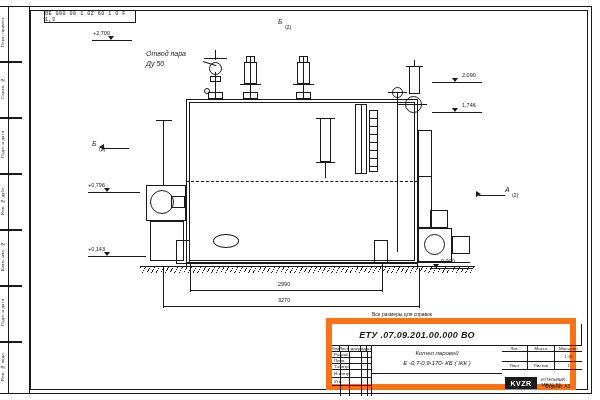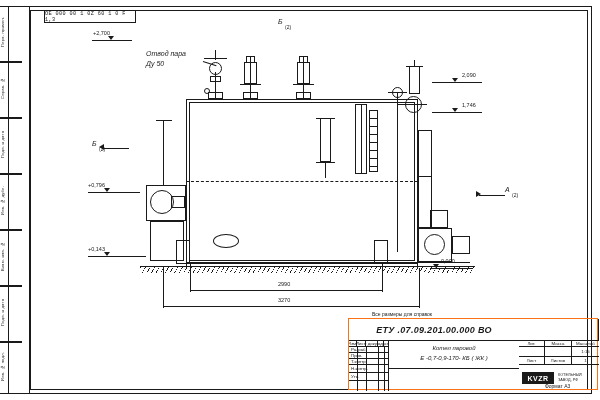--- a/index.html
+++ b/index.html
@@ -131,23 +131,23 @@
   .elev-tri {
     position: absolute;
     width: 0; height: 0;
     border-left: 3px solid transparent;
     border-right: 3px solid transparent;
     border-top: 4px solid #1a1a1a;
   }
   
   .tb {
     position: absolute;
-    left: 348px; top: 318px;
+    left: 326px; top: 318px;
     width: 250px; height: 72px;
-    border: 1px solid #f97316;
+    border: 6px solid #f97316;
     box-sizing: border-box;
   }
   .tb .cell {
     position: absolute;
     box-sizing: border-box;
     font-size: 4.4px;
     color: #1a1a1a;
     overflow: hidden;
     white-space: nowrap;
   }

